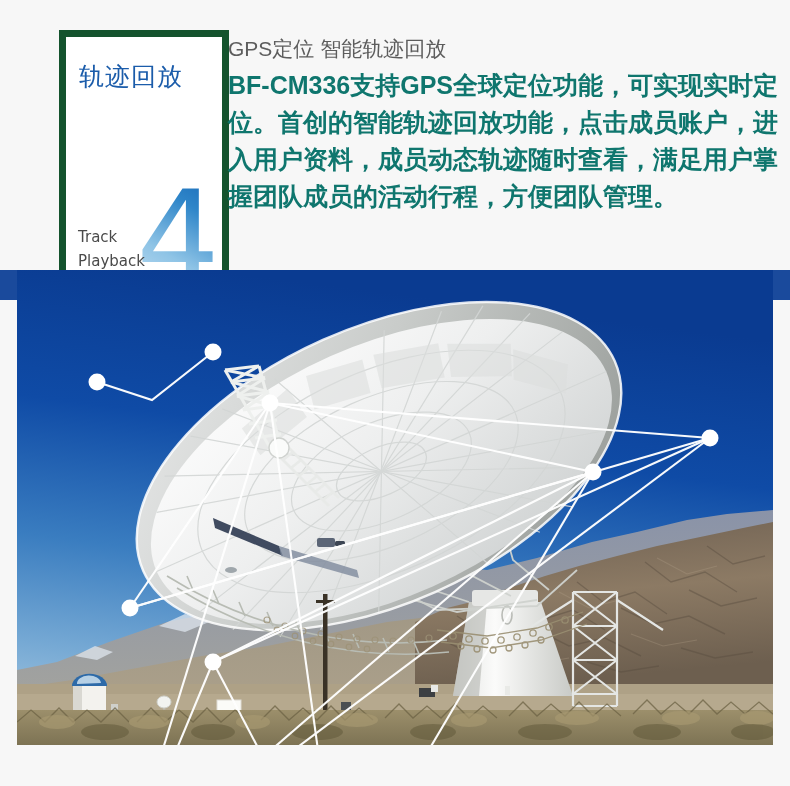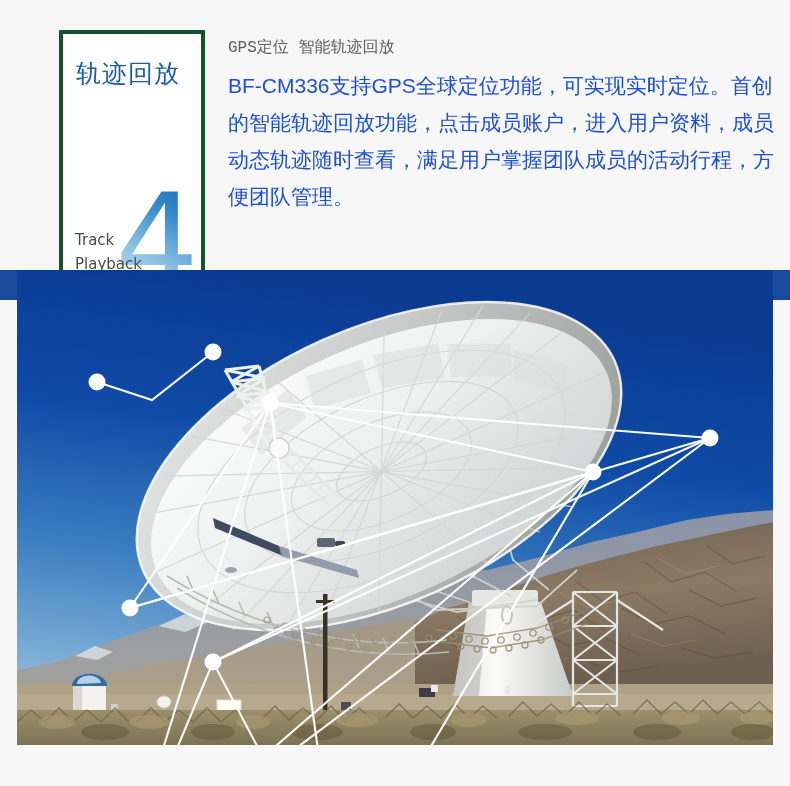--- a/index.html
+++ b/index.html
@@ -31,24 +31,24 @@
     width: 790px;
     height: 30px;
     background: #1a4a9c;
   }
 
   
   #title-card {
     position: absolute;
     left: 59px;
     top: 30px;
-    width: 146px;
+    width: 170px;
     height: 266px;
     background: #ffffff;
-    border: 4px solid #14532d;
+    border: 7px solid #14532d;
     box-sizing: border-box;
     overflow: hidden;
   }
   #card-title {
     position: absolute;
     left: 13px;
     top: 24px;
     font-size: 25px;
     line-height: 30px;
     color: #1b5caa;
@@ -83,33 +83,32 @@
   #card-subtitle span { display: block; }
 
   
   #copy-block {
     position: absolute;
     left: 228px;
     top: 30px;
     width: 555px;
   }
   #copy-heading {
-    font-size: 16px;
+    font-size: 21px;
     line-height: 37px;
     color: #5d5d5d;
     margin: 0;
     font-weight: 400;
-    font-family: Liberation Mono, monospace;
   }
   #copy-body {
-    font-size: 21px;
+    font-size: 25px;
     line-height: 37px;
-    color: #1d4ed8;
+    color: #0f766e;
     margin: 0;
-    font-weight: 400;
+    font-weight: 700;
     letter-spacing: 0px;
   }
 
   
   #photo-figure {
     position: absolute;
     left: 17px;
     top: 270px;
     width: 756px;
     height: 475px;

